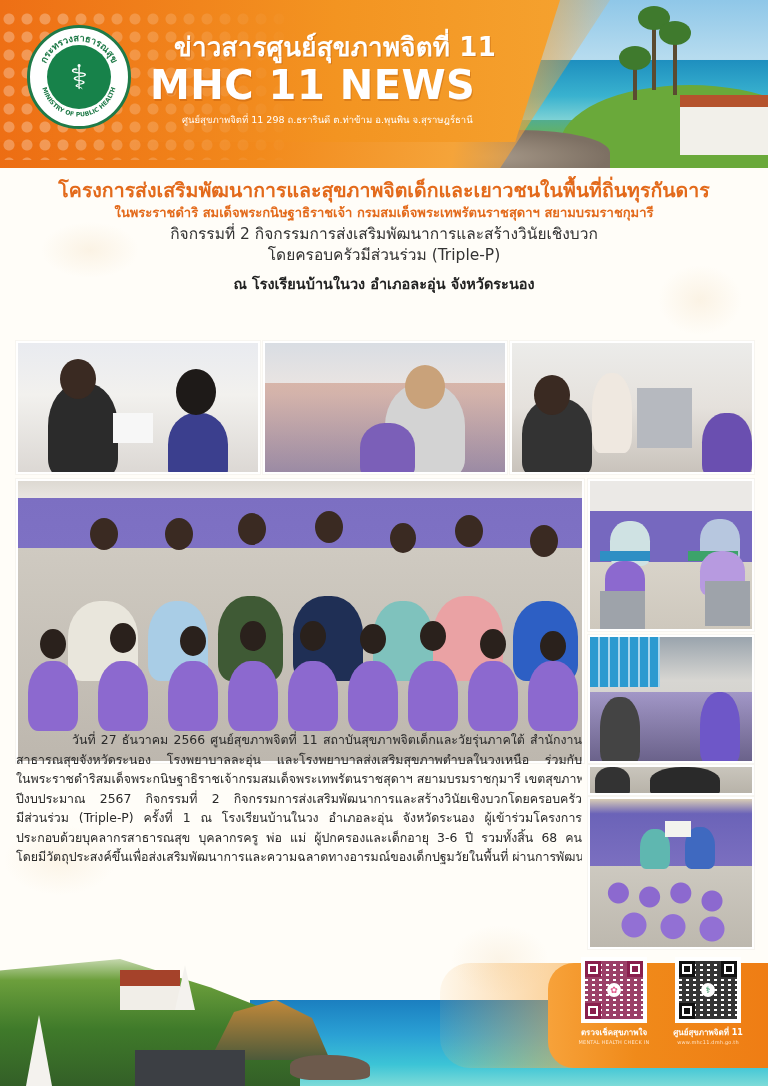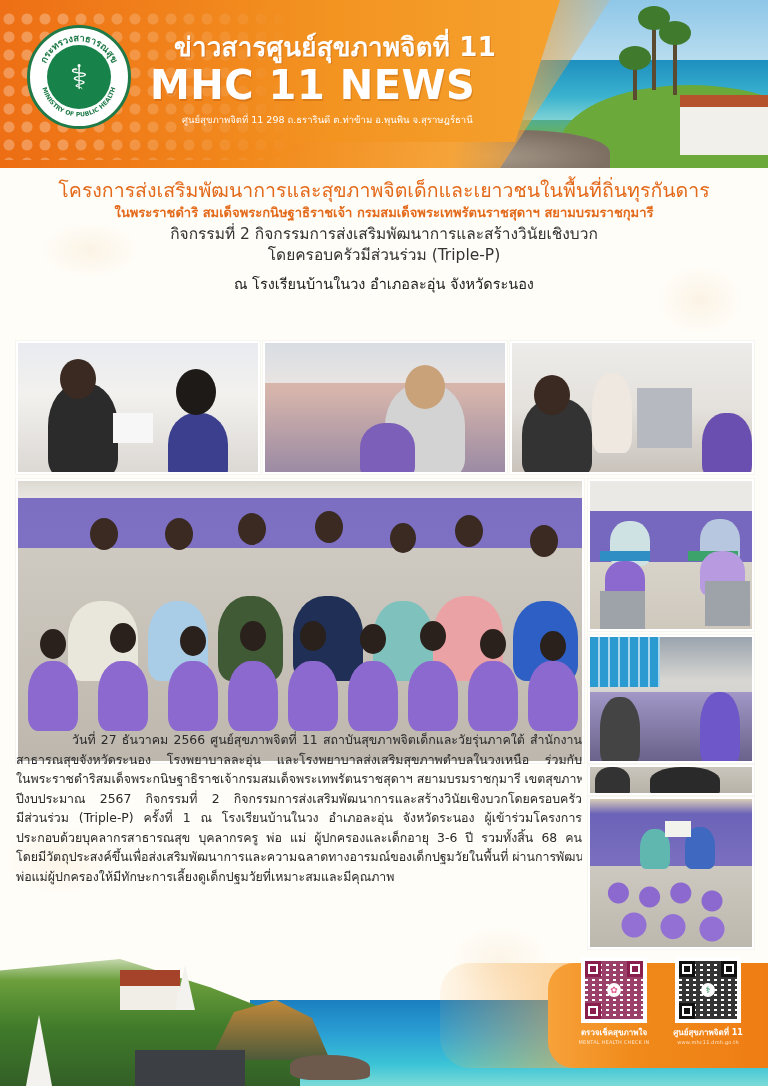--- a/index.html
+++ b/index.html
@@ -95,26 +95,26 @@
   }
   .header-address {
     position: absolute; left: 150px; top: 112px;
     color: #fff; font-size: 9.5px; white-space: nowrap; margin-left: 32px;
   }
 
   
   .titles {
     position: absolute; left: 0; top: 178px; width: 768px; text-align: center;
   }
-  .t1 { color: #e36a1b; font-size: 19.5px; font-weight: normal; line-height: 26px; white-space: nowrap; }
+  .t1 { color: #e36a1b; font-size: 19.5px; font-weight: bold; line-height: 26px; white-space: nowrap; }
   .t2 { color: #e36a1b; font-size: 13px; font-weight: bold; line-height: 18px; white-space: nowrap; }
   .t3 { color: #e36a1b; font-size: 19px; font-weight: bold; line-height: 28px; margin-top: 3px; }
   .t4 { color: #333; font-size: 15.5px; line-height: 21px; margin-top: 2px; white-space: nowrap; }
   .t5 { color: #333; font-size: 15.5px; line-height: 21px; white-space: nowrap; }
-  .t6 { color: #222; font-size: 14.5px; font-weight: normal; line-height: 20px; margin-top: 8px; white-space: nowrap; }
+  .t6 { color: #222; font-size: 14.5px; font-weight: bold; line-height: 20px; margin-top: 8px; white-space: nowrap; }
 
   
   .photo {
     position: absolute; overflow: hidden; border: 2px solid #fff;
     box-shadow: 0 0 0 1px rgba(0,0,0,0.03);
   }
   .figure { position: absolute; border-radius: 45% 45% 20% 20%; }
   .head { position: absolute; border-radius: 50%; background: #3a2a22; }
 
   
@@ -367,21 +367,20 @@
 </div>
 
 <div class="body-text">
   <span class="line first">วันที่ 27 ธันวาคม 2566 ศูนย์สุขภาพจิตที่ 11 สถาบันสุขภาพจิตเด็กและวัยรุ่นภาคใต้ สำนักงาน</span>
   <span class="line">สาธารณสุขจังหวัดระนอง โรงพยาบาลละอุ่น และโรงพยาบาลส่งเสริมสุขภาพตำบลในวงเหนือ ร่วมกับ</span>
   <span class="line">ในพระราชดำริสมเด็จพระกนิษฐาธิราชเจ้ากรมสมเด็จพระเทพรัตนราชสุดาฯ สยามบรมราชกุมารี เขตสุขภาพที่ 11</span>
   <span class="line">ปีงบประมาณ 2567 กิจกรรมที่ 2 กิจกรรมการส่งเสริมพัฒนาการและสร้างวินัยเชิงบวกโดยครอบครัว</span>
   <span class="line">มีส่วนร่วม (Triple-P) ครั้งที่ 1 ณ โรงเรียนบ้านในวง อำเภอละอุ่น จังหวัดระนอง ผู้เข้าร่วมโครงการ</span>
   <span class="line">ประกอบด้วยบุคลากรสาธารณสุข บุคลากรครู พ่อ แม่ ผู้ปกครองและเด็กอายุ 3-6 ปี รวมทั้งสิ้น 68 คน</span>
   <span class="line">โดยมีวัตถุประสงค์ขึ้นเพื่อส่งเสริมพัฒนาการและความฉลาดทางอารมณ์ของเด็กปฐมวัยในพื้นที่ ผ่านการพัฒนา</span>
-  <span class="line last">พ่อแม่ผู้ปกครองให้มีทักษะการเลี้ยงดูเด็กปฐมวัยที่เหมาะสมและมีคุณภาพ</span>
 </div>
 
 <div class="footer">
   <div class="footer-sea"></div>
   <div class="footer-land"></div>
   <div class="footer-cliff"></div>
   <div class="footer-temple"></div>
   <div class="footer-stupa"></div>
   <div class="footer-stupa2"></div>
   <div class="footer-boat"></div>

